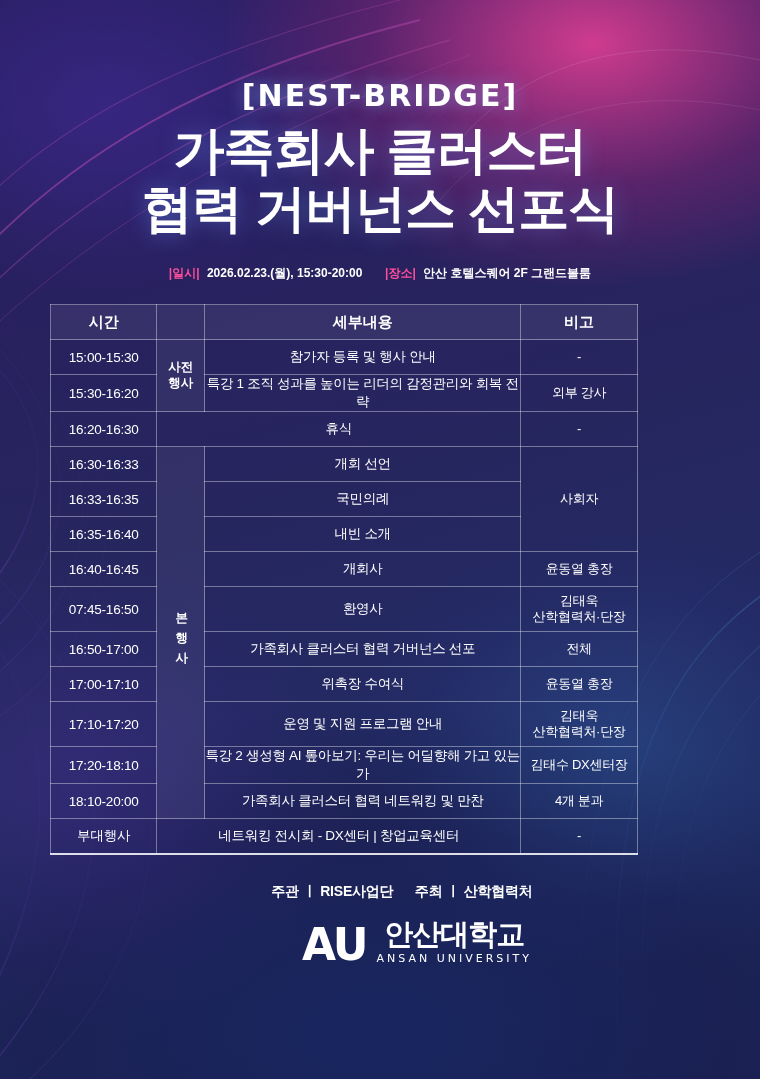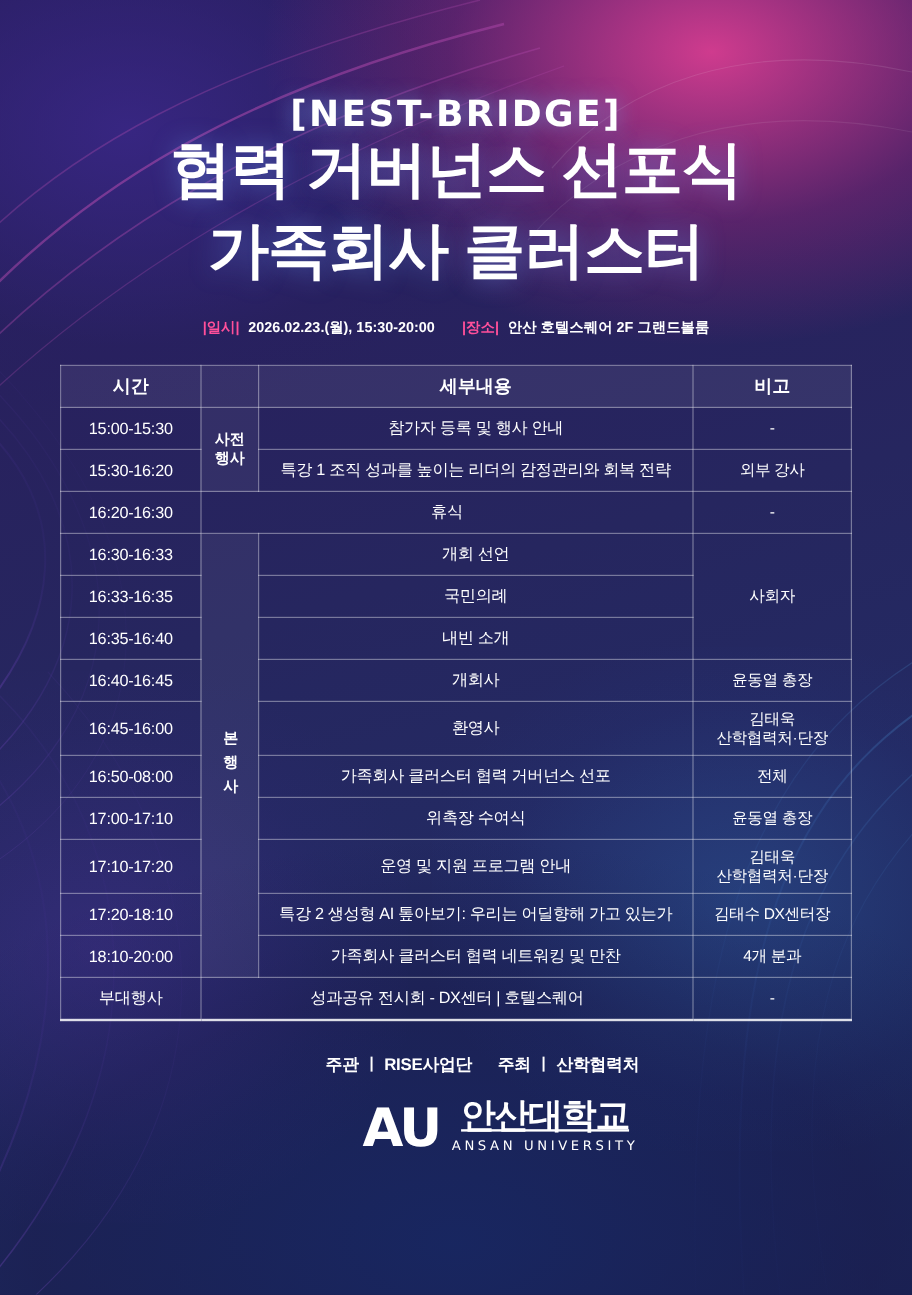--- a/index.html
+++ b/index.html
@@ -102,21 +102,21 @@
   }
 
   
   .table-wrap {
     position: relative;
     z-index: 5;
     margin: 22px auto 0 auto;
     width: 660px;
   }
   table.sched {
-    width: 660px;
+    width: 588px;
     border-collapse: collapse;
     color: #ffffff;
     font-size: 13.5px;
   }
   table.sched th, table.sched td {
     border: 1px solid rgba(255,255,255,0.38);
     padding: 0;
     text-align: center;
     vertical-align: middle;
     height: 34px;
@@ -195,21 +195,20 @@
     color: #ffffff;
     position: relative;
     top: 2px;
     margin-left: 30px;
   }
   .logo-text .ko {
     font-size: 29px;
     font-weight: bold;
     letter-spacing: -1px;
     line-height: 1;
-    text-decoration: underline;
   }
   .logo-text .en {
     font-size: 11px;
     letter-spacing: 3px;
     text-align: center;
     margin-top: 3px;
     font-family: "DejaVu Sans", sans-serif;
   }
 </style>
 </head>
@@ -253,22 +252,22 @@
     <path d="M820,520 C640,600 570,760 580,1079" stroke="url(#gBlue)" stroke-width="1" fill="none" opacity="0.35"></path>
 
     <path d="M760,60 C620,30 520,70 460,140" stroke="#ffffff" stroke-opacity="0.10" stroke-width="1" fill="none"></path>
     <path d="M760,110 C610,80 505,125 440,200" stroke="#ffffff" stroke-opacity="0.08" stroke-width="1" fill="none"></path>
   </svg>
   <div class="glow-br"></div>
   <div class="glow-bl"></div>
 
   <div class="header">
     <div class="eyebrow">[NEST-BRIDGE]</div>
+    <div class="title-line">가족회사 클러스터</div>
     <div class="title-line second">협력 거버넌스 선포식</div>
-    <div class="title-line">가족회사 클러스터</div>
   </div>
 
   <div class="meta">
     <span class="tag">|<span>일시</span>|</span>
     <span class="val">2026.02.23.(월), 15:30-20:00</span>
     <span class="sep"></span>
     <span class="tag">|<span>장소</span>|</span>
     <span class="val">안산 호텔스퀘어 2F 그랜드볼룸</span>
   </div>
 
@@ -320,27 +319,27 @@
           <td class="detail">내빈 소개</td>
         </tr>
 
         <tr>
           <td class="time">16:40-16:45</td>
           <td class="detail">개회사</td>
           <td class="note">윤동열 총장</td>
         </tr>
 
         <tr class="tall">
-          <td class="time">16:45-16:00</td>
+          <td class="time">07:45-16:50</td>
           <td class="detail">환영사</td>
           <td class="note">김태욱<br>산학협력처·단장</td>
         </tr>
 
         <tr>
-          <td class="time">16:50-08:00</td>
+          <td class="time">16:50-17:00</td>
           <td class="detail">가족회사 클러스터 협력 거버넌스 선포</td>
           <td class="note">전체</td>
         </tr>
 
         <tr>
           <td class="time">17:00-17:10</td>
           <td class="detail">위촉장 수여식</td>
           <td class="note">윤동열 총장</td>
         </tr>
 
@@ -357,21 +356,21 @@
         </tr>
 
         <tr>
           <td class="time">18:10-20:00</td>
           <td class="detail">가족회사 클러스터 협력 네트워킹 및 만찬</td>
           <td class="note">4개 분과</td>
         </tr>
 
         <tr class="last">
           <td class="time">부대행사</td>
-          <td class="detail" colspan="2">성과공유 전시회 - DX센터 | 호텔스퀘어</td>
+          <td class="detail" colspan="2">네트워킹 전시회 - DX센터 | 창업교육센터</td>
           <td class="note">-</td>
         </tr>
 
       </tbody>
     </table>
   </div>
 
   <div class="footer">
     <div class="org-line">
       <span class="lbl">주관</span>

